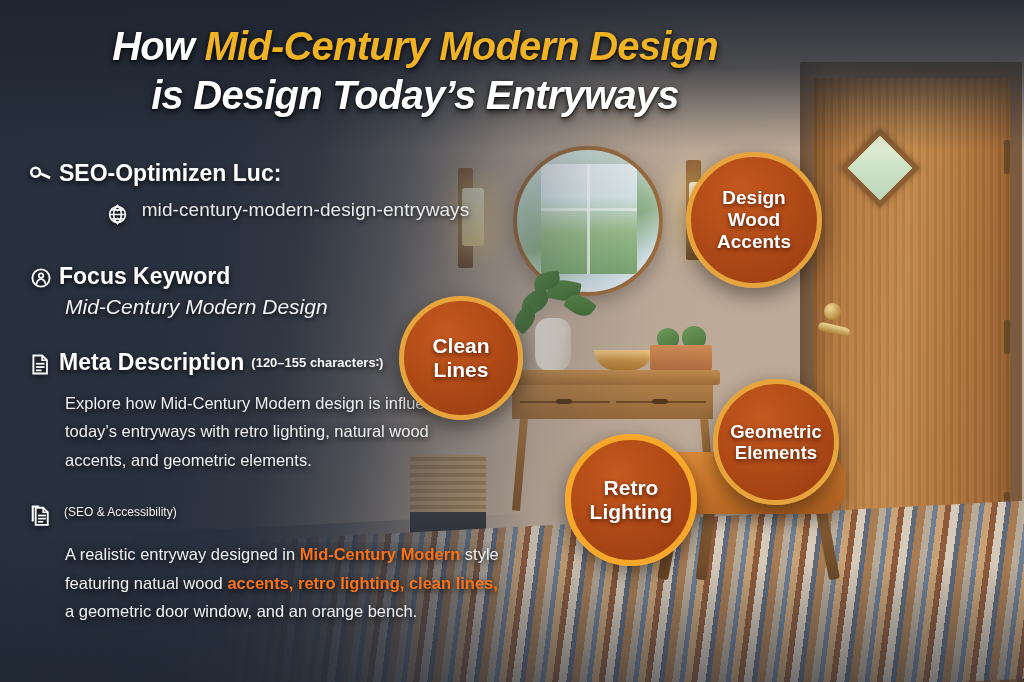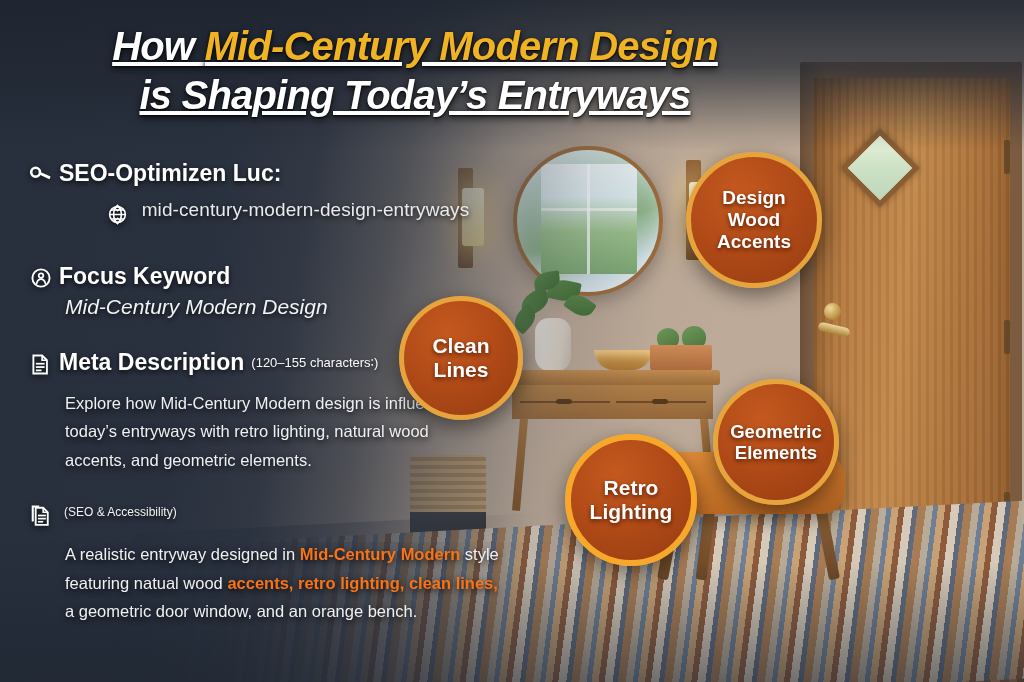--- a/index.html
+++ b/index.html
@@ -254,40 +254,39 @@
   }
   .title-line {
     font-style: italic;
     font-weight: bold;
     font-size: 40px;
     letter-spacing: -0.8px;
     color: #ffffff;
     text-shadow: 0 3px 7px rgba(0,0,0,.75), 0 1px 2px rgba(0,0,0,.9);
     line-height: 1.22;
     white-space: nowrap;
-    text-decoration: underline;
   }
   .title-accent { color: #f0b323; }
 
   
   .content { position:absolute; left: 26px; top: 160px; width: 520px; z-index: 30; }
   .row { display: flex; align-items: flex-start; }
   .ico {
     width: 30px; min-width: 30px; height: 30px;
     display: flex; align-items: center; justify-content: center;
     color: #ffffff;
     filter: drop-shadow(0 2px 3px rgba(0,0,0,.7));
   }
   .h-lead {
     font-size: 23px; font-weight: bold; color: #ffffff;
     text-shadow: 0 2px 5px rgba(0,0,0,.8);
     line-height: 1.15; margin-left: 3px;
   }
   .h-sub {
-    font-size: 13px; font-weight: normal; color: #ffffff; opacity: .97;
+    font-size: 13px; font-weight: bold; color: #ffffff; opacity: .97;
     margin-left: 7px; position: relative; top: 6px;
     text-shadow: 0 2px 5px rgba(0,0,0,.85);
     white-space: nowrap;
   }
   .h-sub-light {
     font-size: 12px; font-weight: normal; color: #f2f2f2;
     margin-left: 8px; position: relative; top: 5px;
     text-shadow: 0 2px 5px rgba(0,0,0,.85);
     white-space: nowrap;
   }
@@ -399,21 +398,21 @@
     <div class="bench-leg" style="left:700px; transform:rotate(7deg);"></div>
     <div class="bench-seat"></div>
 
     <div class="left-overlay"></div>
     <div class="top-overlay"></div>
     <div class="bottom-overlay"></div>
   </div>
 
   <div class="title-wrap">
     <div class="title-line"><span>How </span><span class="title-accent">Mid-Century Modern Design</span></div>
-    <div class="title-line">is Shaping Today’s Entryways</div>
+    <div class="title-line">is Design Today’s Entryways</div>
   </div>
 
   <div class="content">
 
     <div class="row">
       <span class="ico">
         <svg width="24" height="24" viewBox="0 0 24 24" fill="none">
           <circle cx="6.6" cy="9.2" r="4.4" stroke="#fff" stroke-width="2.6"></circle>
           <circle cx="6.6" cy="9.2" r="1.5" fill="#2a3341"></circle>
           <path d="M10.2 11.6 L20.5 16.2 L21.6 13.4 L11.4 9.0 Z" fill="#fff"></path>

